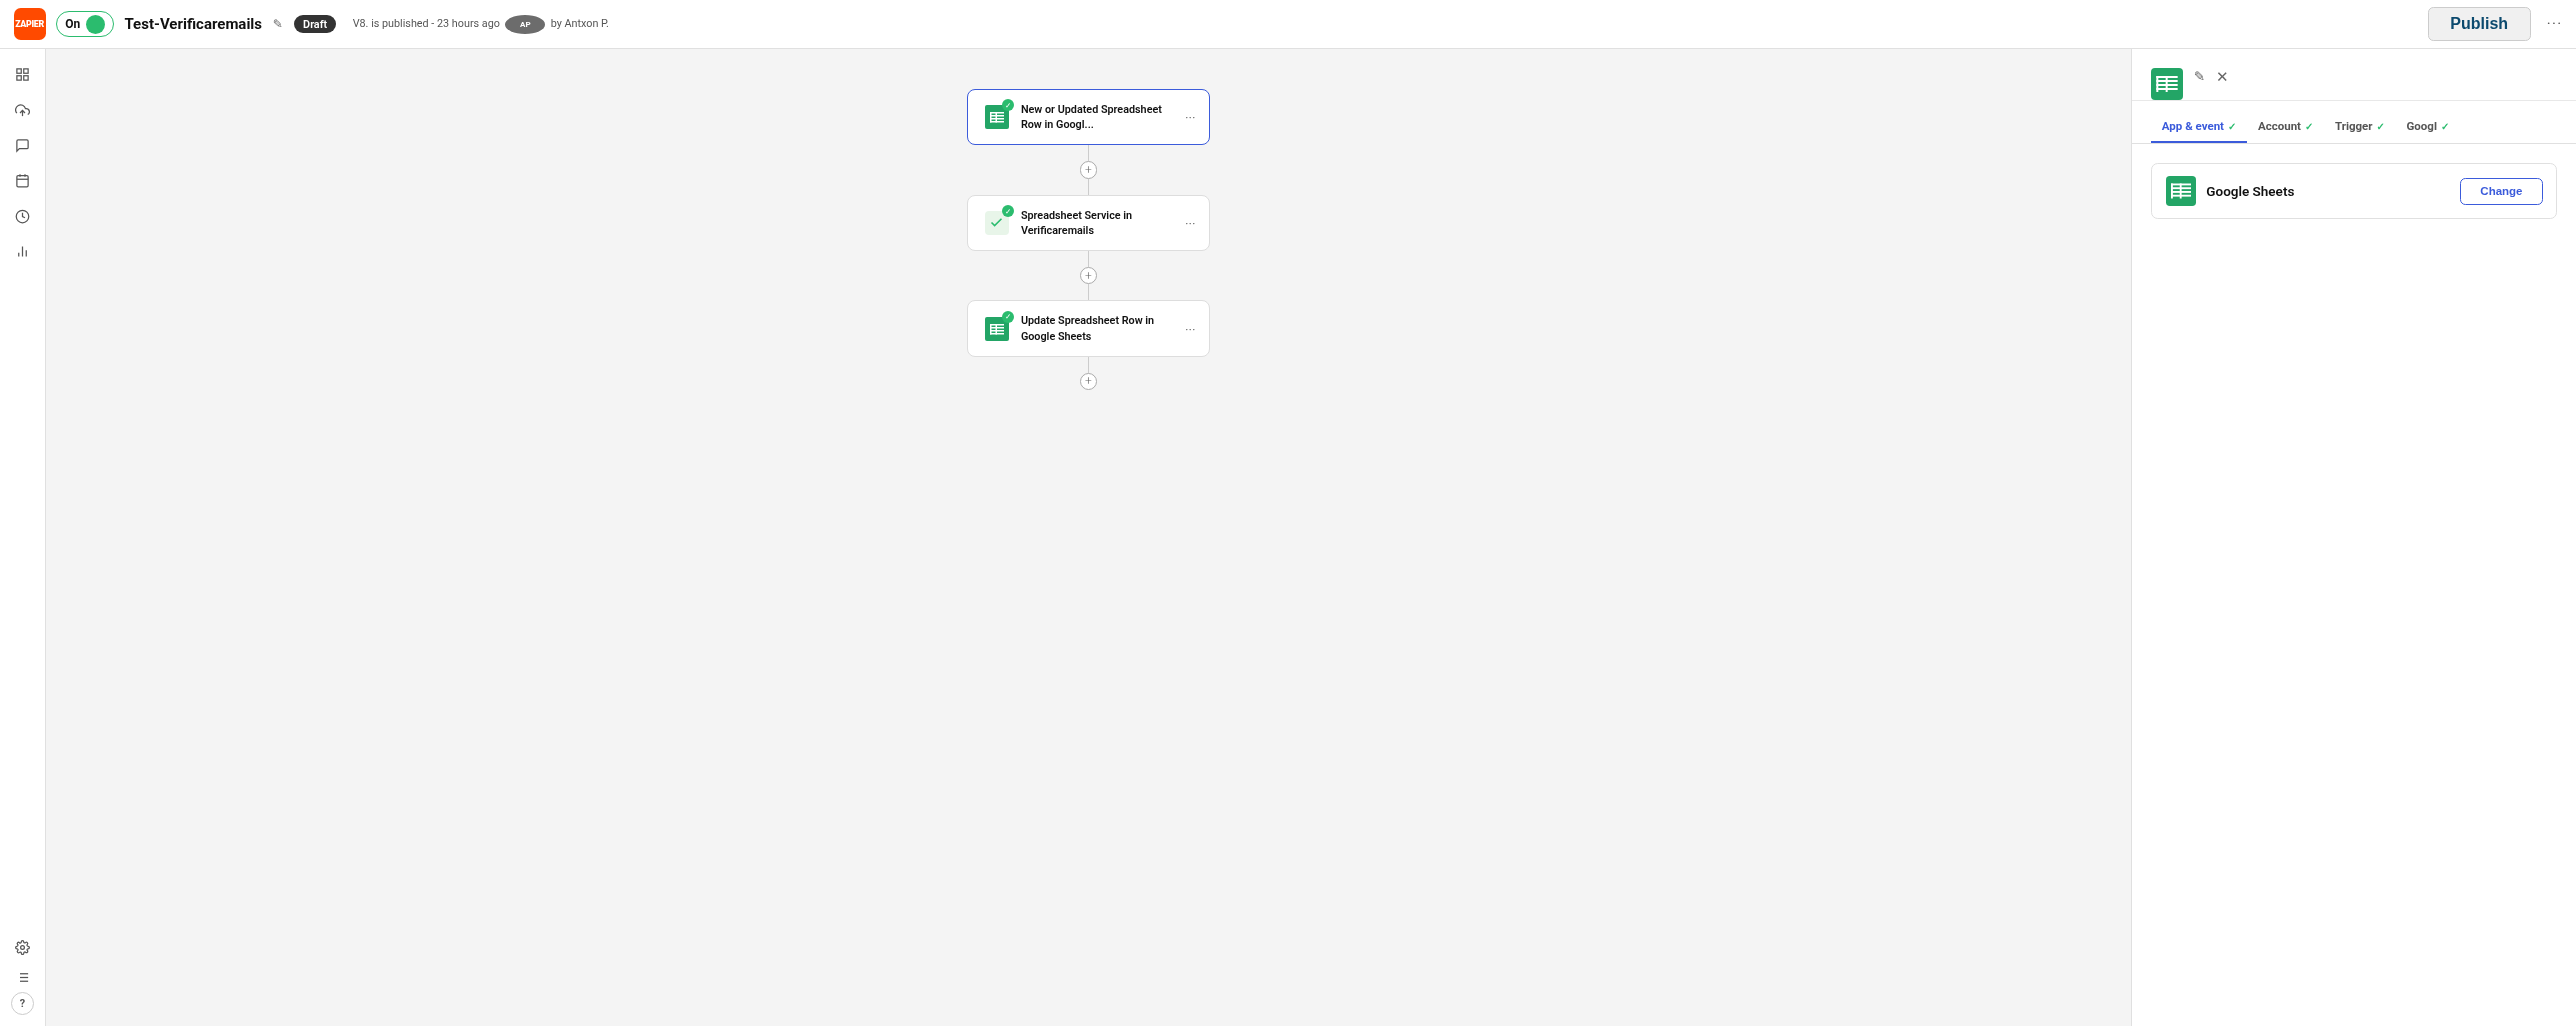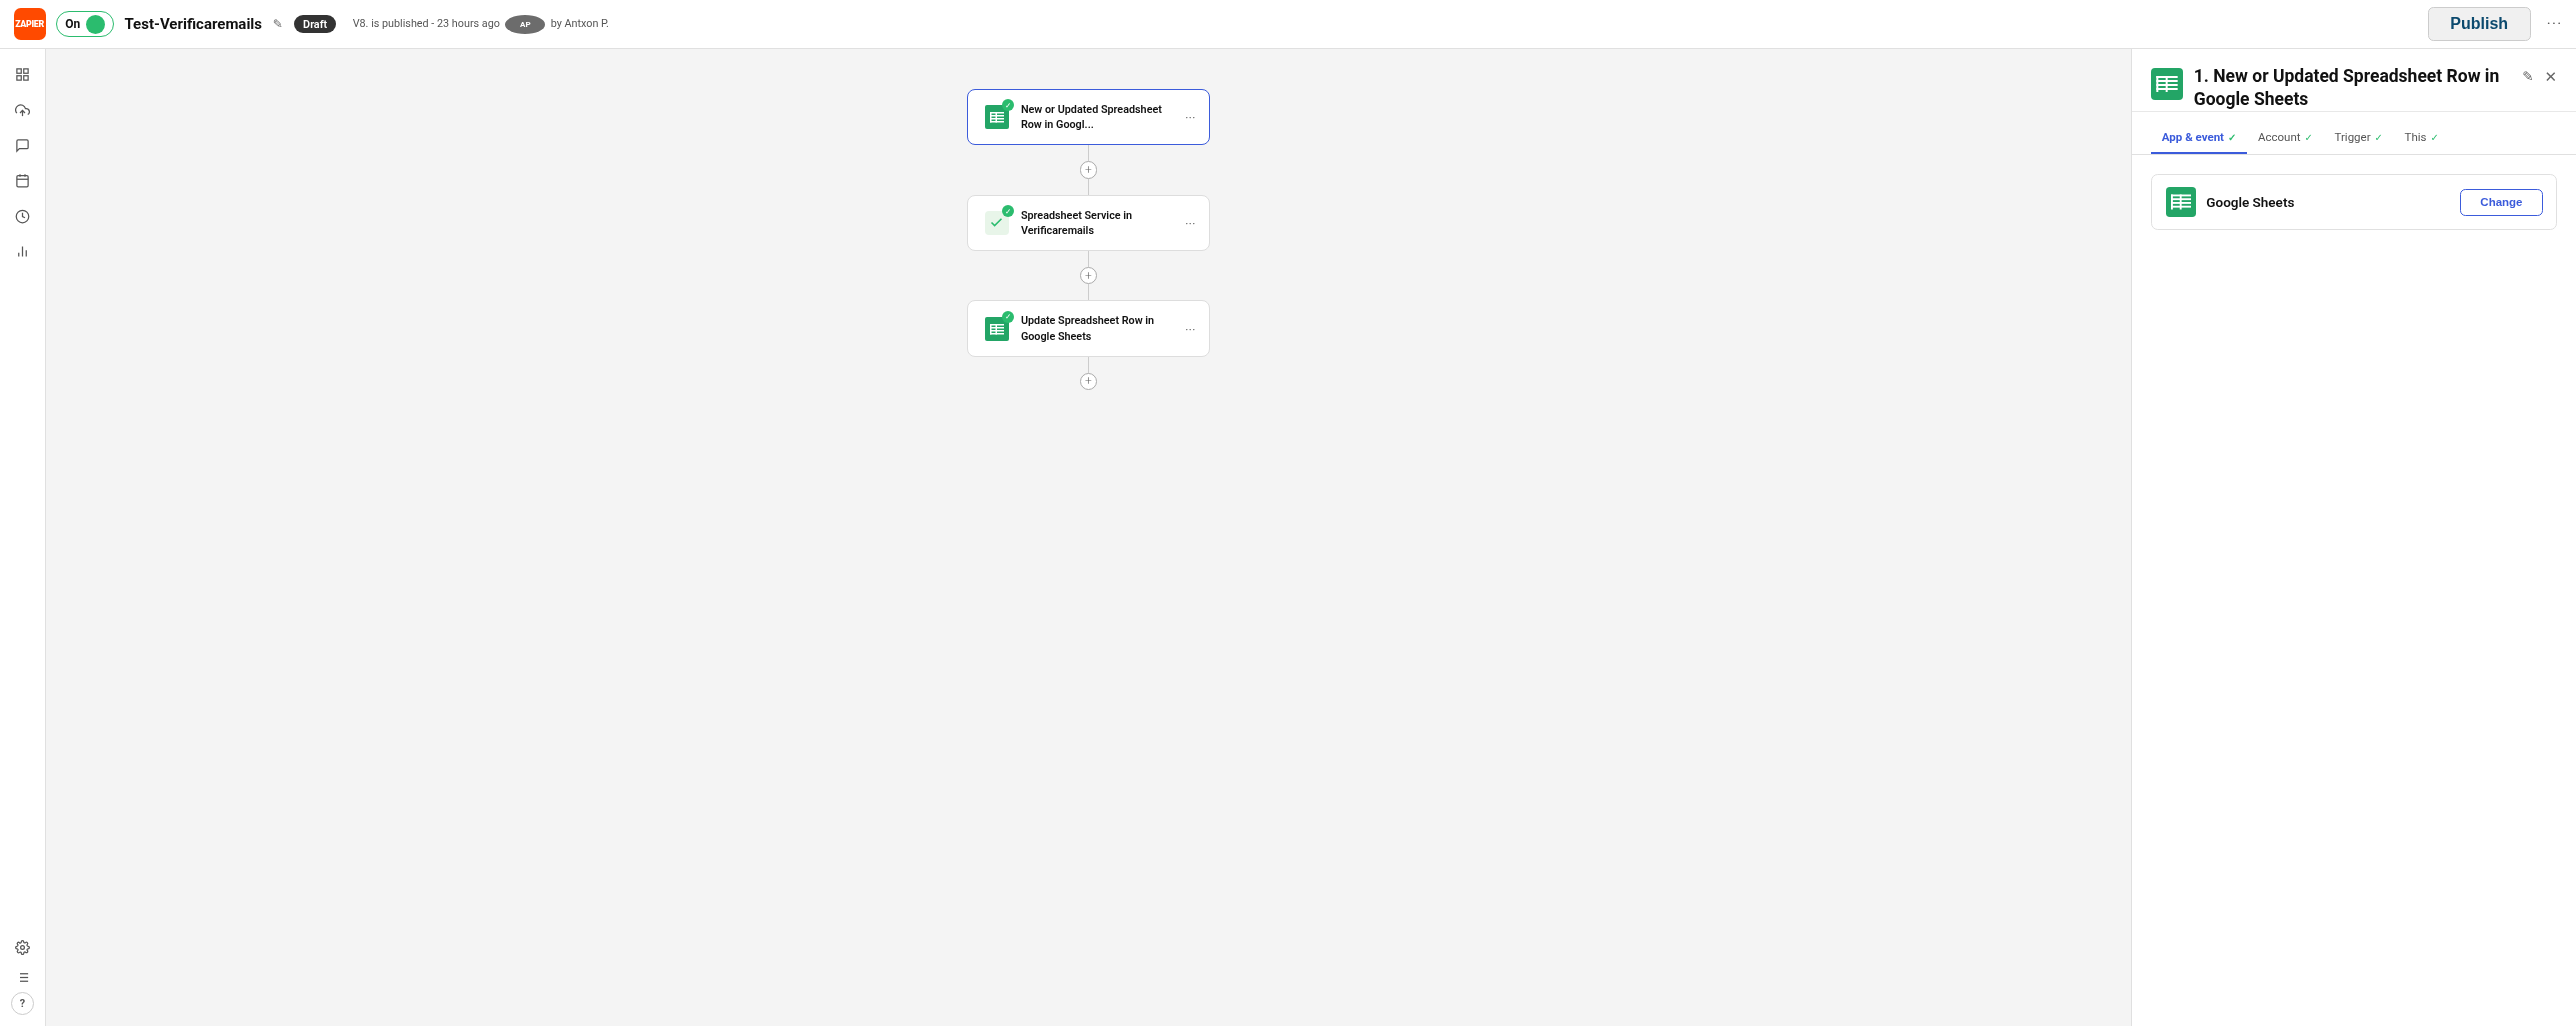--- a/index.html
+++ b/index.html
@@ -110,21 +110,21 @@
     #panel-title { font-size: 17.5px; font-weight: 700; color: #111; line-height: 1.3; flex: 1; }
     #panel-edit-icon { color: #666; font-size: 13.5px; cursor: pointer; margin-top: 2.7px; }
     #panel-close-icon { color: #666; font-size: 15px; cursor: pointer; margin-top: 2.7px; }
 
     
     #panel-tabs {
       display: flex; gap: 0; border-bottom: 0.7px solid #e0e0e0;
       padding: 0 19px; margin-top: 10.8px;
     }
     .panel-tab {
-      padding: 8px 10.8px; font-size: 11.5px; font-weight: 400; color: #555;
+      padding: 8px 10.8px; font-size: 11.5px; font-weight: 700; color: #555;
       cursor: pointer; border-bottom: 2px solid transparent; display: flex; align-items: center; gap: 4px;
     }
     .panel-tab.active { color: #3b5bdb; border-bottom-color: #3b5bdb; font-weight: 700; justify-content: center; }
     .tab-check { color: #2bbc6e; font-size: 10px; }
 
     
     #panel-content { padding: 19px; }
 
     
     #app-section {
@@ -318,40 +318,39 @@
       <svg width="32" height="32" viewBox="0 0 48 48">
         <rect width="48" height="48" rx="6" fill="#23A566"></rect>
         <rect x="8" y="12" width="32" height="3" fill="white"></rect>
         <rect x="8" y="18" width="32" height="3" fill="white"></rect>
         <rect x="8" y="24" width="32" height="3" fill="white"></rect>
         <rect x="8" y="30" width="32" height="3" fill="white"></rect>
         <rect x="8" y="12" width="3" height="24" fill="white"></rect>
         <rect x="22" y="12" width="3" height="24" fill="white"></rect>
       </svg>
     </div>
-    <div id="panel-title">1. New or Updated Spreadsheet Row in Google Sheets</div>
     <span id="panel-edit-icon">✎</span>
     <span id="panel-close-icon">✕</span>
   </div>
 
   <div id="panel-tabs">
     <div class="panel-tab active">
       <span>App &amp; event</span>
       <span class="tab-check">✓</span>
     </div>
     <div class="panel-tab">
       <span>Account</span>
       <span class="tab-check">✓</span>
     </div>
     <div class="panel-tab">
       <span>Trigger</span>
       <span class="tab-check">✓</span>
     </div>
     <div class="panel-tab">
-      <span>This</span>
+      <span>Googl</span>
       <span class="tab-check">✓</span>
     </div>
   </div>
 
   <div id="panel-content">
 
     <div id="app-section">
       <div id="app-gs-icon">
         <svg width="30" height="30" viewBox="0 0 48 48">
           <rect width="48" height="48" rx="6" fill="#23A566"></rect>

